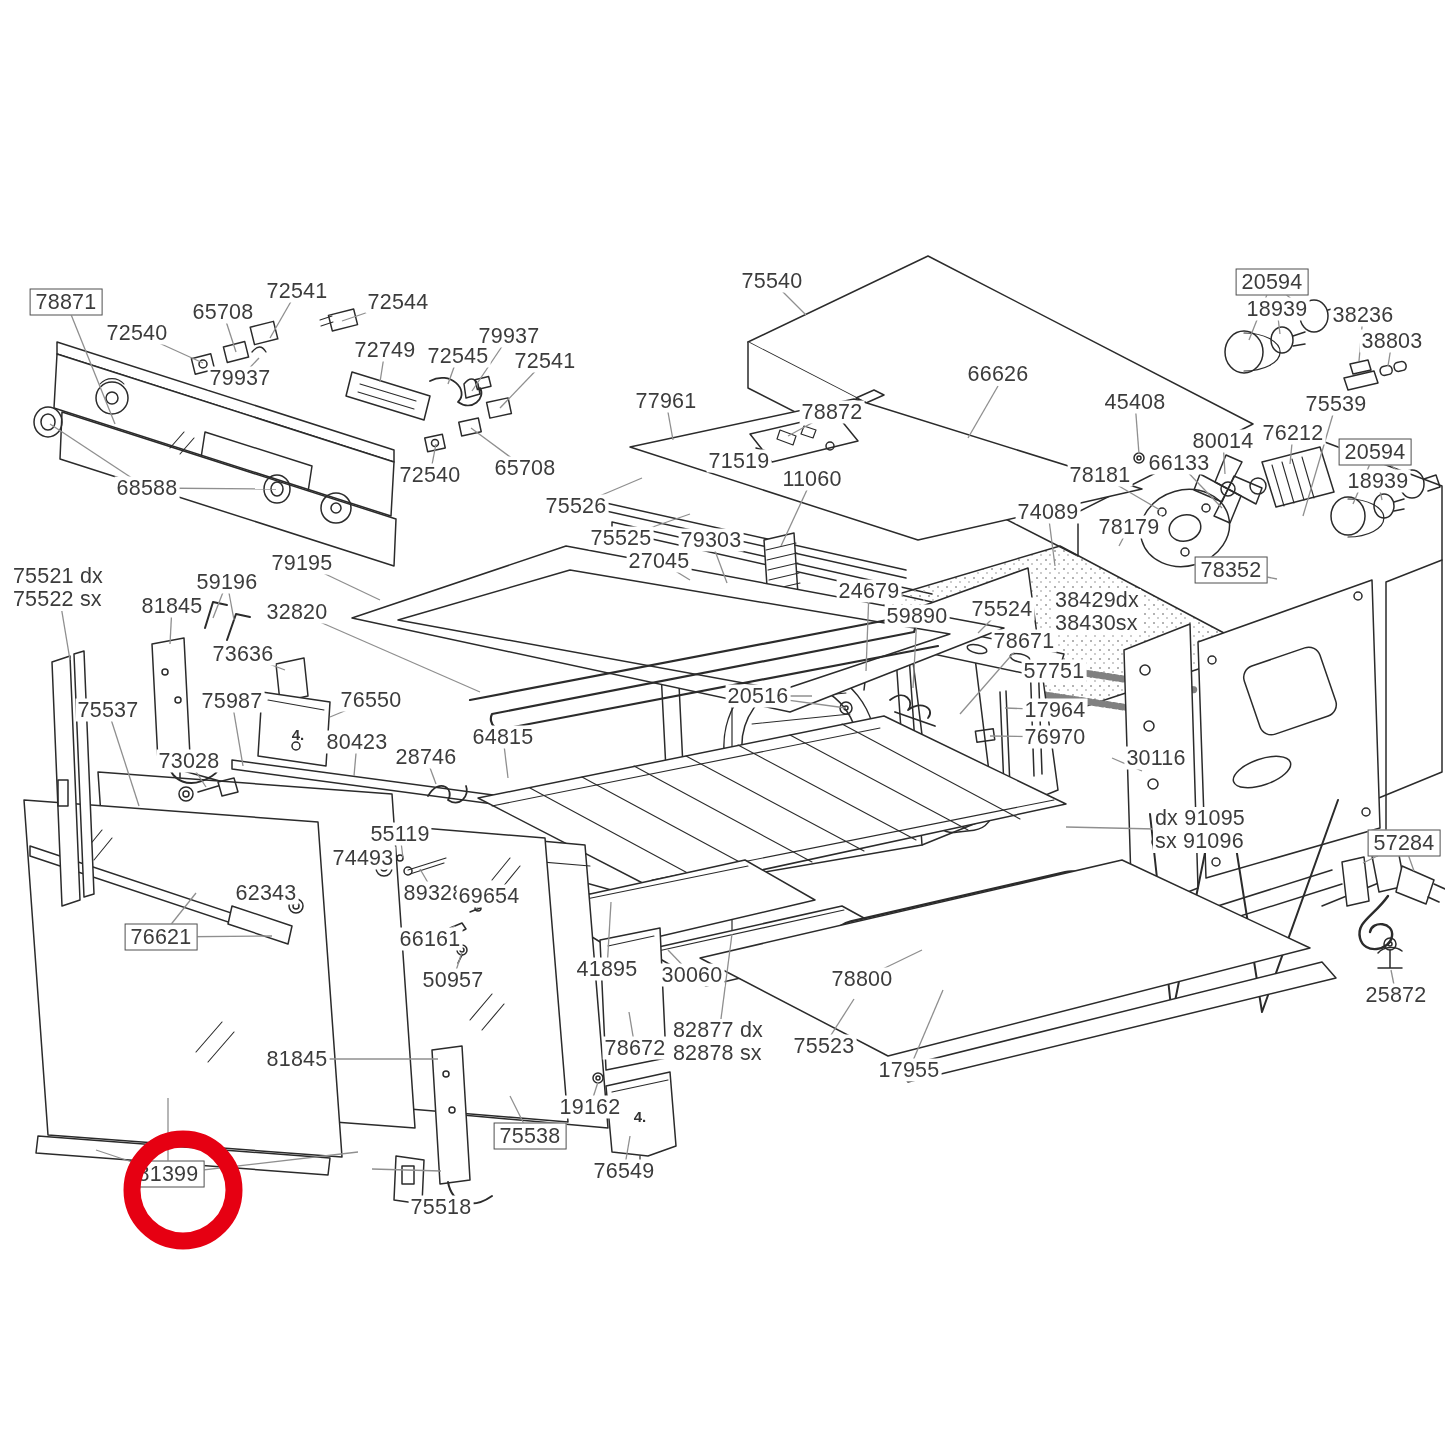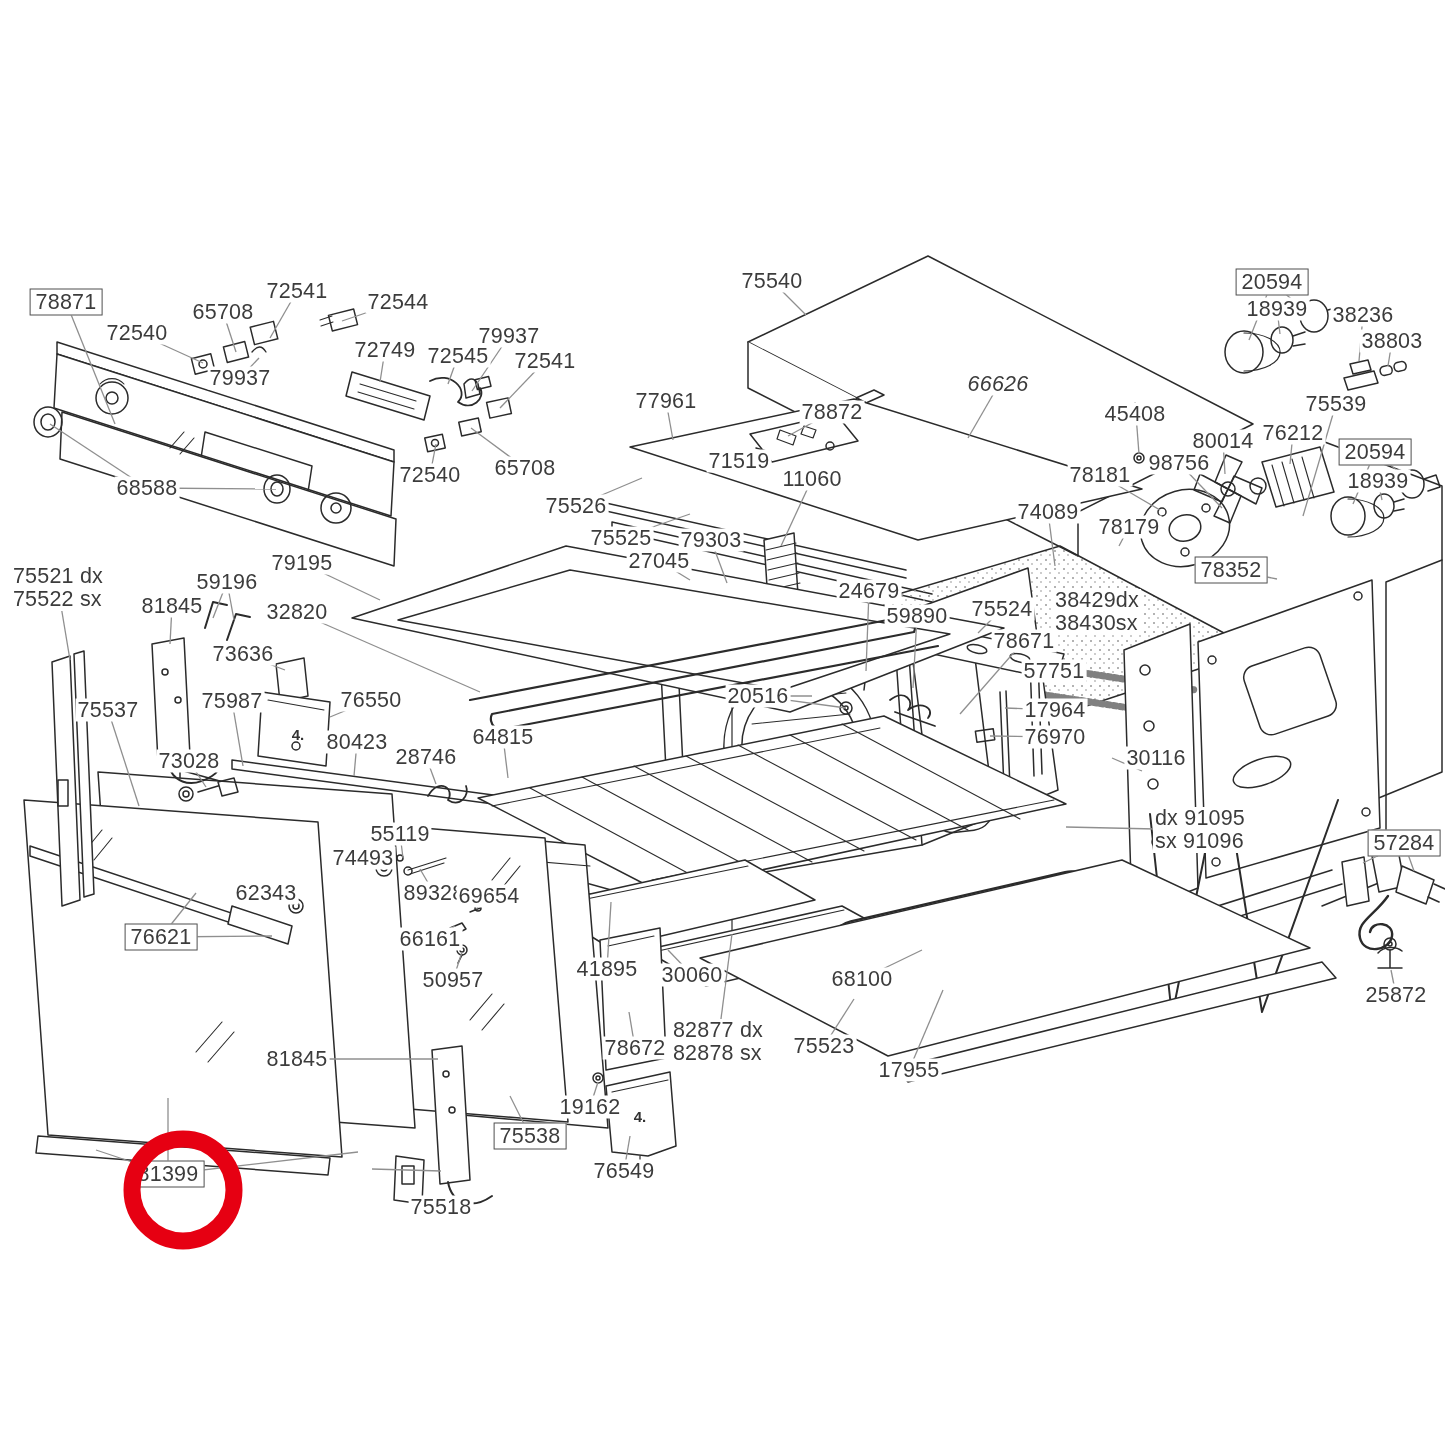--- a/index.html
+++ b/index.html
@@ -401,40 +401,40 @@
       <div class="plabel" style="left: 137px; top: 333px;">72540</div>
       <div class="plabel" style="left: 385px; top: 350px;">72749</div>
       <div class="plabel" style="left: 458px; top: 356px;">72545</div>
       <div class="plabel" style="left: 240px; top: 378px;">79937</div>
       <div class="plabel" style="left: 509px; top: 336px;">79937</div>
       <div class="plabel" style="left: 545px; top: 361px;">72541</div>
       <div class="plabel" style="left: 525px; top: 468px;">65708</div>
       <div class="plabel" style="left: 430px; top: 475px;">72540</div>
       <div class="plabel" style="left: 147px; top: 488px;">68588</div>
       <div class="plabel" style="left: 772px; top: 281px;">75540</div>
-      <div class="plabel" style="left: 998px; top: 384px; font-style: italic;">66626</div>
+      <div class="plabel" style="left: 998px; top: 374px;">66626</div>
       <div class="plabel" style="left: 832px; top: 412px;">78872</div>
       <div class="plabel" style="left: 739px; top: 461px;">71519</div>
       <div class="plabel" style="left: 812px; top: 479px;">11060</div>
       <div class="plabel" style="left: 666px; top: 401px;">77961</div>
       <div class="plabel" style="left: 576px; top: 506px;">75526</div>
       <div class="plabel" style="left: 621px; top: 538px;">75525</div>
       <div class="plabel" style="left: 711px; top: 540px;">79303</div>
       <div class="plabel" style="left: 659px; top: 561px;">27045</div>
-      <div class="plabel" style="left: 1135px; top: 402px; margin-top: 12px;">45408</div>
+      <div class="plabel" style="left: 1135px; top: 402px;">45408</div>
       <div class="plabel" style="left: 1223px; top: 441px;">80014</div>
       <div class="plabel" style="left: 1293px; top: 433px;">76212</div>
       <div class="plabel" style="left: 1336px; top: 404px;">75539</div>
       <div class="plabel boxed" style="left: 1272px; top: 282px;">20594</div>
       <div class="plabel" style="left: 1277px; top: 309px;">18939</div>
       <div class="plabel" style="left: 1363px; top: 315px;">38236</div>
       <div class="plabel" style="left: 1392px; top: 341px;">38803</div>
       <div class="plabel boxed" style="left: 1375px; top: 452px;">20594</div>
       <div class="plabel" style="left: 1378px; top: 481px;">18939</div>
-      <div class="plabel" style="left: 1179px; top: 463px;">98756</div>
+      <div class="plabel" style="left: 1179px; top: 463px;">66133</div>
       <div class="plabel" style="left: 1100px; top: 475px;">78181</div>
       <div class="plabel" style="left: 1129px; top: 527px;">78179</div>
       <div class="plabel" style="left: 1048px; top: 512px;">74089</div>
       <div class="plabel" style="left: 1002px; top: 609px;">75524</div>
       <div class="plabel multi" style="left: 1097px; top: 612px;">38429dx
 38430sx</div>
       <div class="plabel boxed" style="left: 1231px; top: 570px;">78352</div>
       <div class="plabel" style="left: 869px; top: 591px;">24679</div>
       <div class="plabel" style="left: 917px; top: 616px;">59890</div>
       <div class="plabel" style="left: 1024px; top: 641px;">78671</div>
@@ -461,21 +461,21 @@
       <div class="plabel boxed" style="left: 161px; top: 937px;">76621</div>
       <div class="plabel" style="left: 400px; top: 834px;">55119</div>
       <div class="plabel" style="left: 363px; top: 858px;">74493</div>
       <div class="plabel" style="left: 434px; top: 893px;">89328</div>
       <div class="plabel" style="left: 489px; top: 896px;">69654</div>
       <div class="plabel" style="left: 430px; top: 939px;">66161</div>
       <div class="plabel" style="left: 453px; top: 980px;">50957</div>
       <div class="plabel" style="left: 297px; top: 1059px;">81845</div>
       <div class="plabel" style="left: 607px; top: 969px;">41895</div>
       <div class="plabel" style="left: 692px; top: 975px;">30060</div>
-      <div class="plabel" style="left: 862px; top: 979px;">68100</div>
+      <div class="plabel" style="left: 862px; top: 979px;">78800</div>
       <div class="plabel" style="left: 635px; top: 1048px;">78672</div>
       <div class="plabel multi" style="left: 718px; top: 1042px;">82877 dx
 82878 sx</div>
       <div class="plabel" style="left: 824px; top: 1046px;">75523</div>
       <div class="plabel" style="left: 909px; top: 1070px;">17955</div>
       <div class="plabel" style="left: 590px; top: 1107px;">19162</div>
       <div class="plabel boxed" style="left: 530px; top: 1136px;">75538</div>
       <div class="plabel" style="left: 624px; top: 1171px;">76549</div>
       <div class="plabel boxed" style="left: 168px; top: 1174px;">81399</div>
       <div class="plabel" style="left: 441px; top: 1171px; margin-top: 36px;">75518</div>

